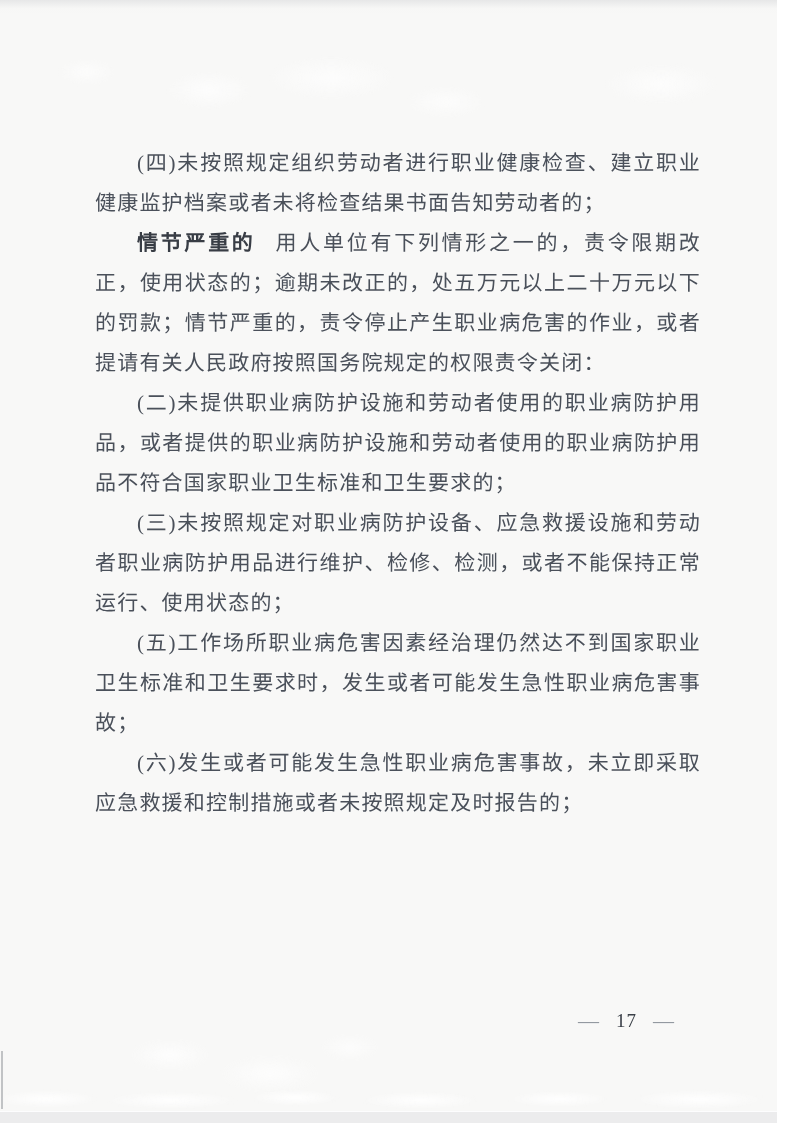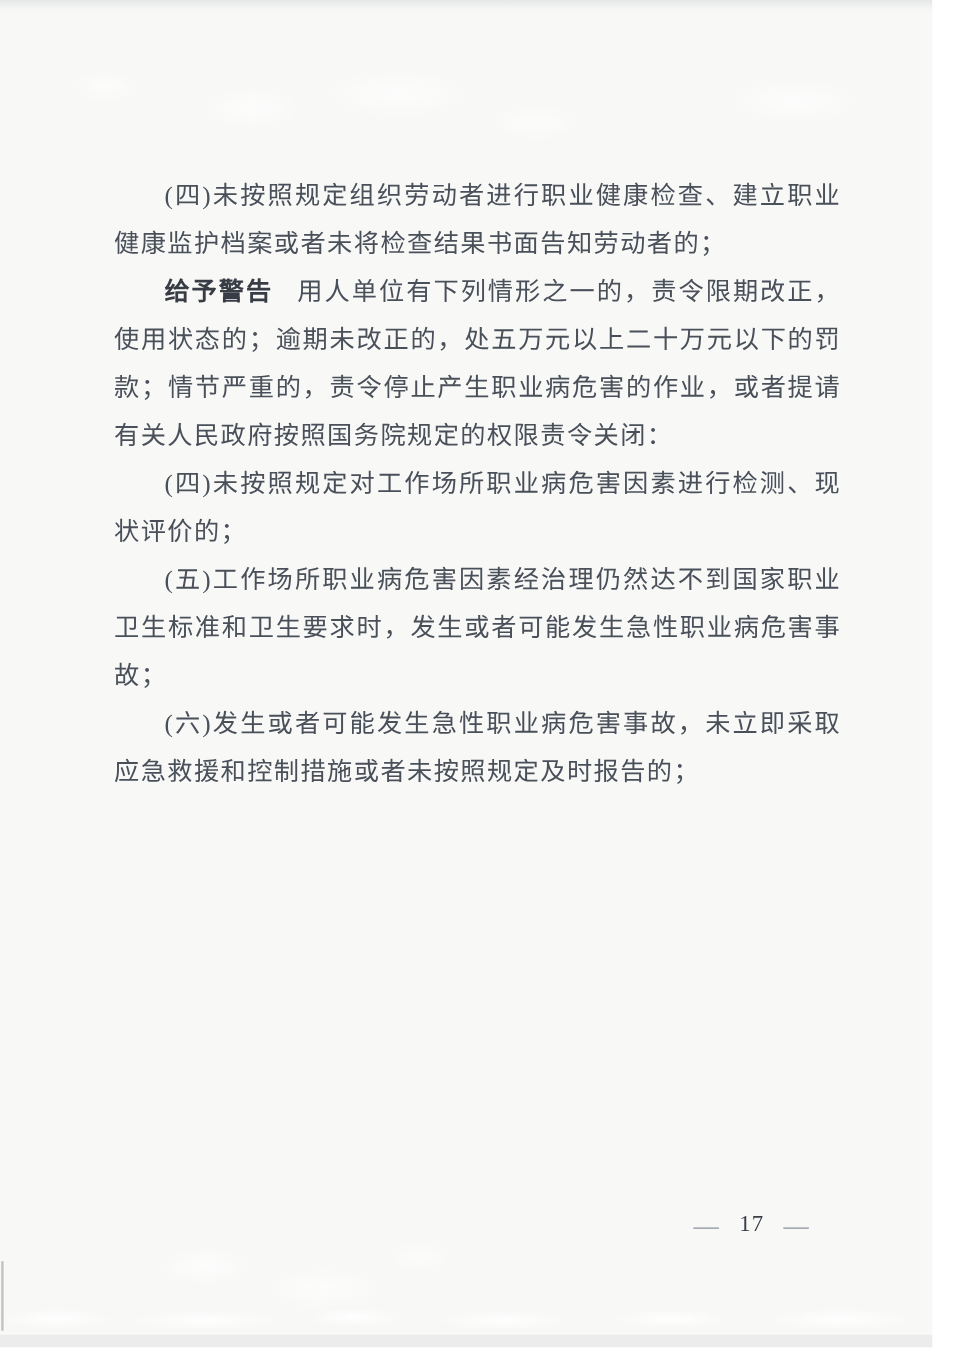--- a/index.html
+++ b/index.html
@@ -125,22 +125,23 @@
 </head>
 <body>
 
 <div class="page">
 
   <div class="scan-edge-top"></div>
   <div class="scan-bleed-top"></div>
 
   <div class="content">
     <p>(四)未按照规定组织劳动者进行职业健康检查、建立职业健康监护档案或者未将检查结果书面告知劳动者的；</p>
-    <p><span class="article-no">给予警告</span><span>用人单位有下列情形之一的，责令限期改正，使用状态的；逾期未改正的，处五万元以上二十万元以下的罚款；情节严重的，责令停止产生职业病危害的作业，或者提请有关人民政府按照国务院规定的权限责令关闭：</span></p>
-    <p>(四)未按照规定对工作场所职业病危害因素进行检测、现状评价的；</p>
+    <p><span class="article-no">情节严重的</span><span>用人单位有下列情形之一的，责令限期改正，使用状态的；逾期未改正的，处五万元以上二十万元以下的罚款；情节严重的，责令停止产生职业病危害的作业，或者提请有关人民政府按照国务院规定的权限责令关闭：</span></p>
+    <p>(二)未提供职业病防护设施和劳动者使用的职业病防护用品，或者提供的职业病防护设施和劳动者使用的职业病防护用品不符合国家职业卫生标准和卫生要求的；</p>
+    <p>(三)未按照规定对职业病防护设备、应急救援设施和劳动者职业病防护用品进行维护、检修、检测，或者不能保持正常运行、使用状态的；</p>
     <p>(五)工作场所职业病危害因素经治理仍然达不到国家职业卫生标准和卫生要求时，发生或者可能发生急性职业病危害事故；</p>
     <p>(六)发生或者可能发生急性职业病危害事故，未立即采取应急救援和控制措施或者未按照规定及时报告的；</p>
   </div>
 
   <div class="page-number">
     <span class="dash">—</span>
     <span class="num">17</span>
     <span class="dash">—</span>
   </div>
 

